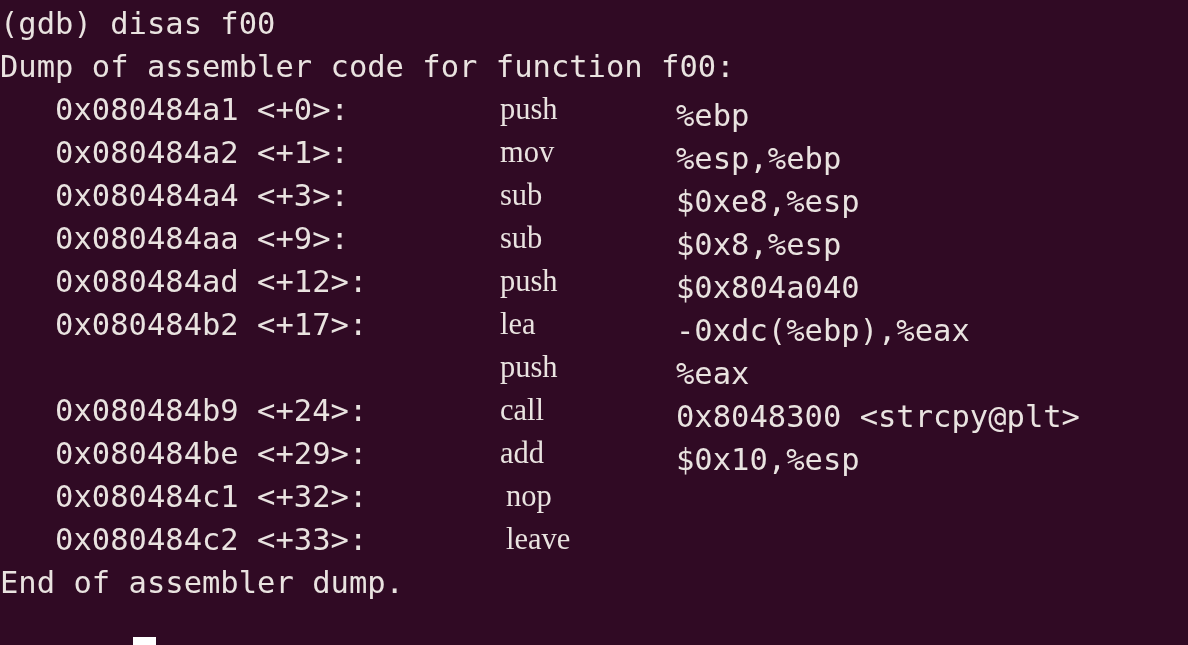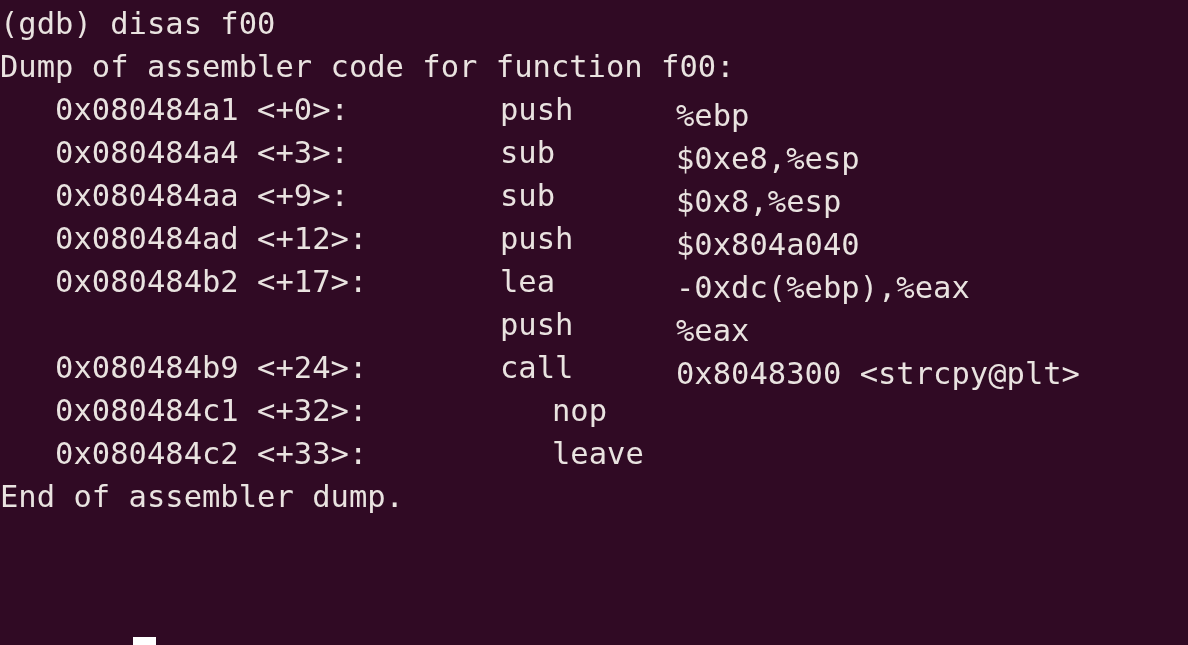--- a/index.html
+++ b/index.html
@@ -51,24 +51,25 @@
     left: 0;
     top: 0;
     white-space: pre;
   }
 
   .col-mnem {
     position: absolute;
     left: 500px;
     top: 0;
     white-space: pre;
+    font-family: Liberation Serif, serif;
   }
 
   .col-mnem.tabbed {
-    left: 552px;
+    left: 506px;
   }
 
   .col-ops {
     position: absolute;
     left: 676px;
     top: 6px;
     white-space: pre;
   }
 
   
@@ -90,20 +91,25 @@
     <div class="line">(gdb) disas f00</div>
 
     <div class="line">Dump of assembler code for function f00:</div>
 
     <div class="row">
       <span class="col-addr">   0x080484a1 &lt;+0&gt;:</span>
       <span class="col-mnem">push</span>
       <span class="col-ops">%ebp</span>
     </div>
 
+    <div class="row">
+      <span class="col-addr">   0x080484a2 &lt;+1&gt;:</span>
+      <span class="col-mnem">mov</span>
+      <span class="col-ops">%esp,%ebp</span>
+    </div>
 
     <div class="row">
       <span class="col-addr">   0x080484a4 &lt;+3&gt;:</span>
       <span class="col-mnem">sub</span>
       <span class="col-ops">$0xe8,%esp</span>
     </div>
 
     <div class="row">
       <span class="col-addr">   0x080484aa &lt;+9&gt;:</span>
       <span class="col-mnem">sub</span>
@@ -126,20 +132,25 @@
       <span class="col-mnem">push</span>
       <span class="col-ops">%eax</span>
     </div>
 
     <div class="row">
       <span class="col-addr">   0x080484b9 &lt;+24&gt;:</span>
       <span class="col-mnem">call</span>
       <span class="col-ops">0x8048300 &lt;strcpy@plt&gt;</span>
     </div>
 
+    <div class="row">
+      <span class="col-addr">   0x080484be &lt;+29&gt;:</span>
+      <span class="col-mnem">add</span>
+      <span class="col-ops">$0x10,%esp</span>
+    </div>
 
     <div class="row">
       <span class="col-addr">   0x080484c1 &lt;+32&gt;:</span>
       <span class="col-mnem tabbed">nop</span>
       <span class="col-ops"></span>
     </div>
 
     <div class="row">
       <span class="col-addr">   0x080484c2 &lt;+33&gt;:</span>
       <span class="col-mnem tabbed">leave</span>

